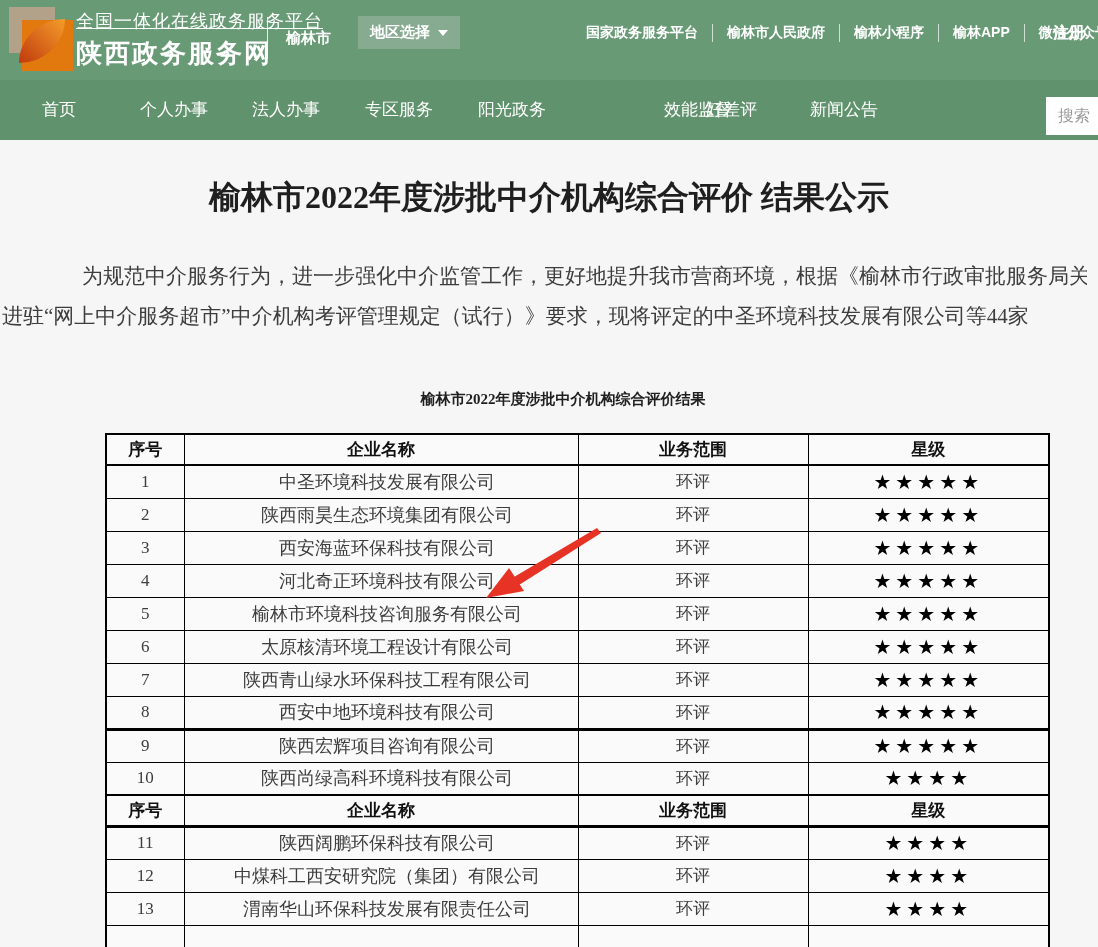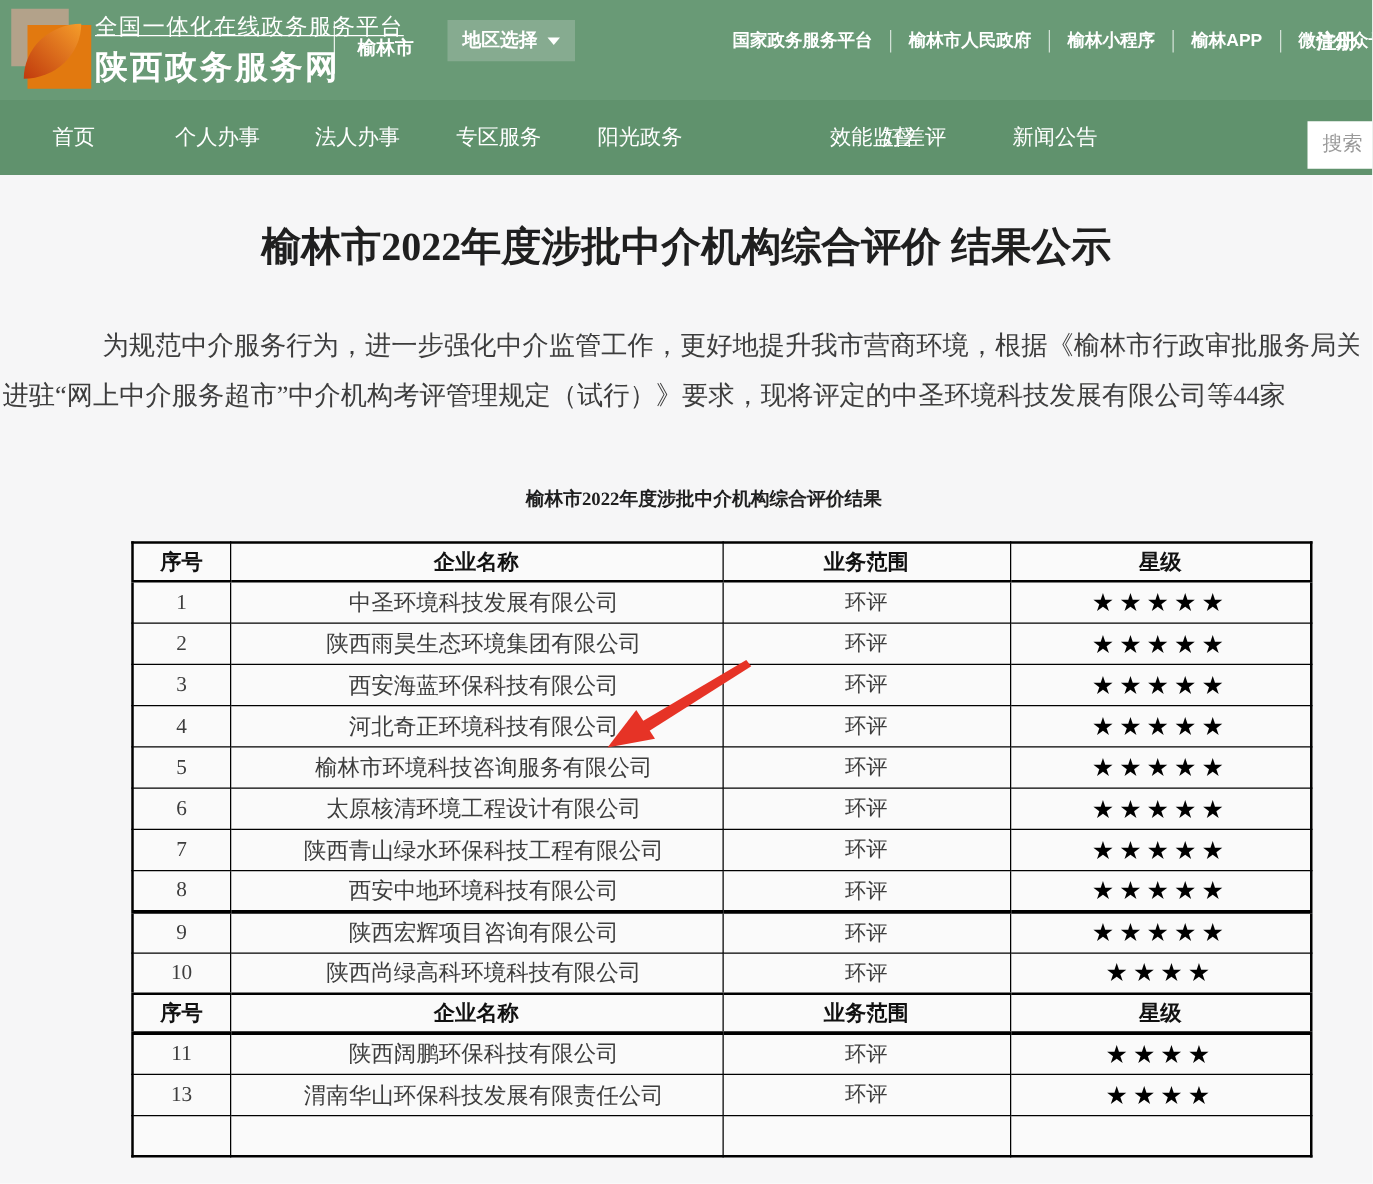--- a/index.html
+++ b/index.html
@@ -199,20 +199,26 @@
             <th>业务范围</th>
             <th>星级</th>
           </tr>
           <tr>
             <td>11</td>
             <td class="name">陕西阔鹏环保科技有限公司</td>
             <td>环评</td>
             <td class="stars">★★★★</td>
           </tr>
           <tr>
+            <td>12</td>
+            <td class="name">中煤科工西安研究院（集团）有限公司</td>
+            <td>环评</td>
+            <td class="stars">★★★★</td>
+          </tr>
+          <tr>
             <td>13</td>
             <td class="name">渭南华山环保科技发展有限责任公司</td>
             <td>环评</td>
             <td class="stars">★★★★</td>
           </tr>
           <tr>
             <td></td>
             <td></td>
             <td></td>
             <td></td>

